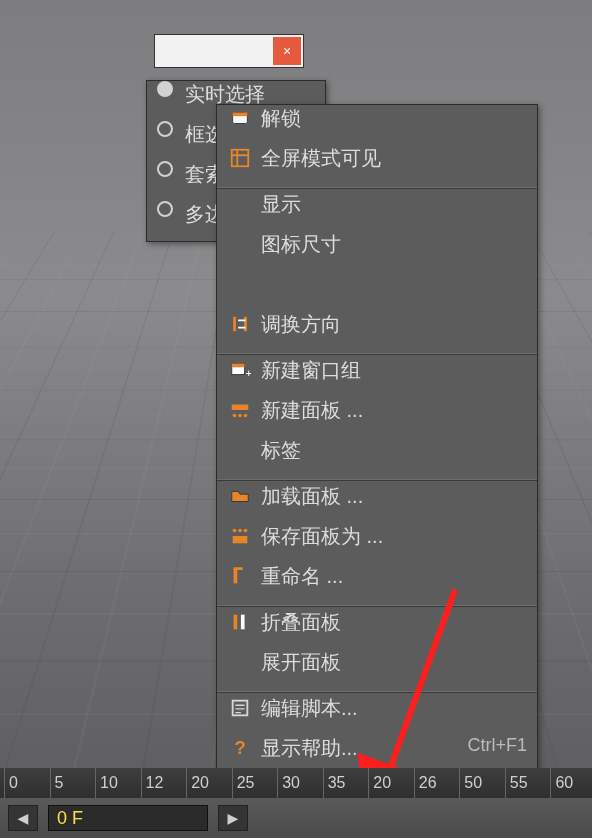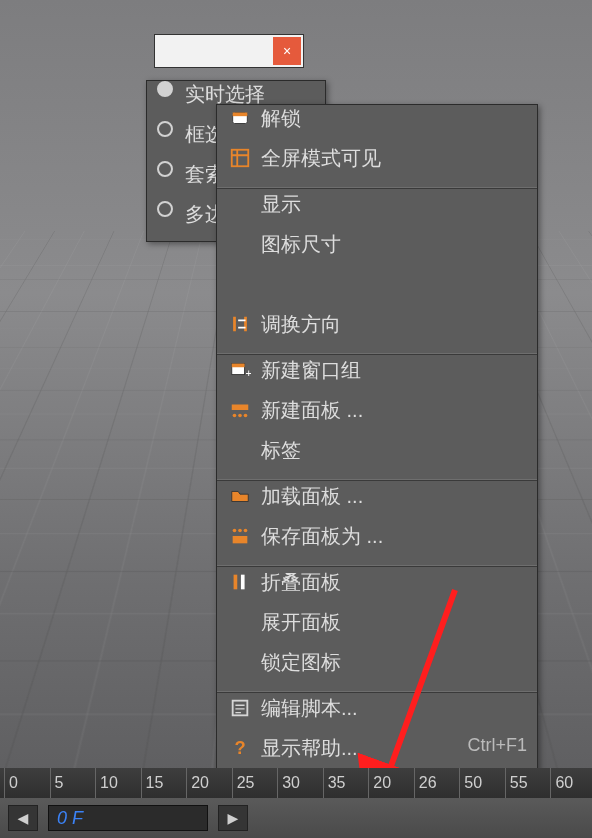--- a/index.html
+++ b/index.html
@@ -134,26 +134,25 @@
     background: #353535;
     border: 1px solid #222;
     color: #cfcfcf;
     display: flex; align-items: center; justify-content: center;
     font-size: 14px;
   }
   .frame-field {
     width: 160px; height: 26px;
     background: #2b2b2b;
     border: 1px solid #111;
-    color: #3b82f6;
+    color: #fde047;
     padding: 0 8px;
     font-size: 18px;
     display: flex; align-items: center;
     box-sizing: border-box;
-    font-style: italic;
   }
 
   
   .arrow {
     position: absolute;
     pointer-events: none;
   }
 
   .cursor {
     position: absolute;
@@ -272,37 +271,42 @@
       <span class="icon oc">
         <svg width="22" height="22" viewBox="0 0 24 24">
             <circle cx="6" cy="6" r="2" fill="currentColor"></circle>
             <circle cx="12" cy="6" r="2" fill="currentColor"></circle>
             <circle cx="18" cy="6" r="2" fill="currentColor"></circle>
             <rect x="4" y="12" width="16" height="8" fill="currentColor"></rect>
           </svg>
       </span>
       <span class="lbl">保存面板为 ...</span>
     </div>
+    <div class="menu-row">
+      <span class="icon oc">
+        <svg width="22" height="22" viewBox="0 0 24 24">
+            <path d="M5 4h4v16H5z" fill="currentColor"></path>
+            <path d="M5 4h10" stroke="currentColor" stroke-width="3"></path>
+          </svg>
+      </span>
+      <span class="lbl">重命名 ...</span>
+    </div>
     <div class="menu-sep"></div>
     <div class="menu-row">
       <span class="icon oc">
         <svg width="22" height="22" viewBox="0 0 24 24">
             <rect x="5" y="4" width="4" height="16" fill="currentColor"></rect>
             <rect x="13" y="4" width="4" height="16" fill="#fff"></rect>
           </svg>
       </span>
       <span class="lbl">折叠面板</span>
     </div>
     <div class="menu-row">
       <span class="icon"></span>
       <span class="lbl">展开面板</span>
-    </div>
-    <div class="menu-row">
-      <span class="icon"></span>
-      <span class="lbl">锁定图标</span>
     </div>
     <div class="menu-sep"></div>
     <div class="menu-row">
       <span class="icon wc">
         <svg width="22" height="22" viewBox="0 0 24 24">
             <rect x="4" y="4" width="16" height="16" fill="none" stroke="currentColor" stroke-width="2"></rect>
             <path d="M7 9h10M7 13h10M7 17h6" stroke="currentColor" stroke-width="1.5"></path>
           </svg>
       </span>
       <span class="lbl">编辑脚本...</span>
@@ -346,21 +350,21 @@
     <div class="tick">
         <span>0</span>
       </div>
     <div class="tick">
         <span>5</span>
       </div>
     <div class="tick">
         <span>10</span>
       </div>
     <div class="tick">
-        <span>15</span>
+        <span>12</span>
       </div>
     <div class="tick">
         <span>20</span>
       </div>
     <div class="tick">
         <span>25</span>
       </div>
     <div class="tick">
         <span>30</span>
       </div>

